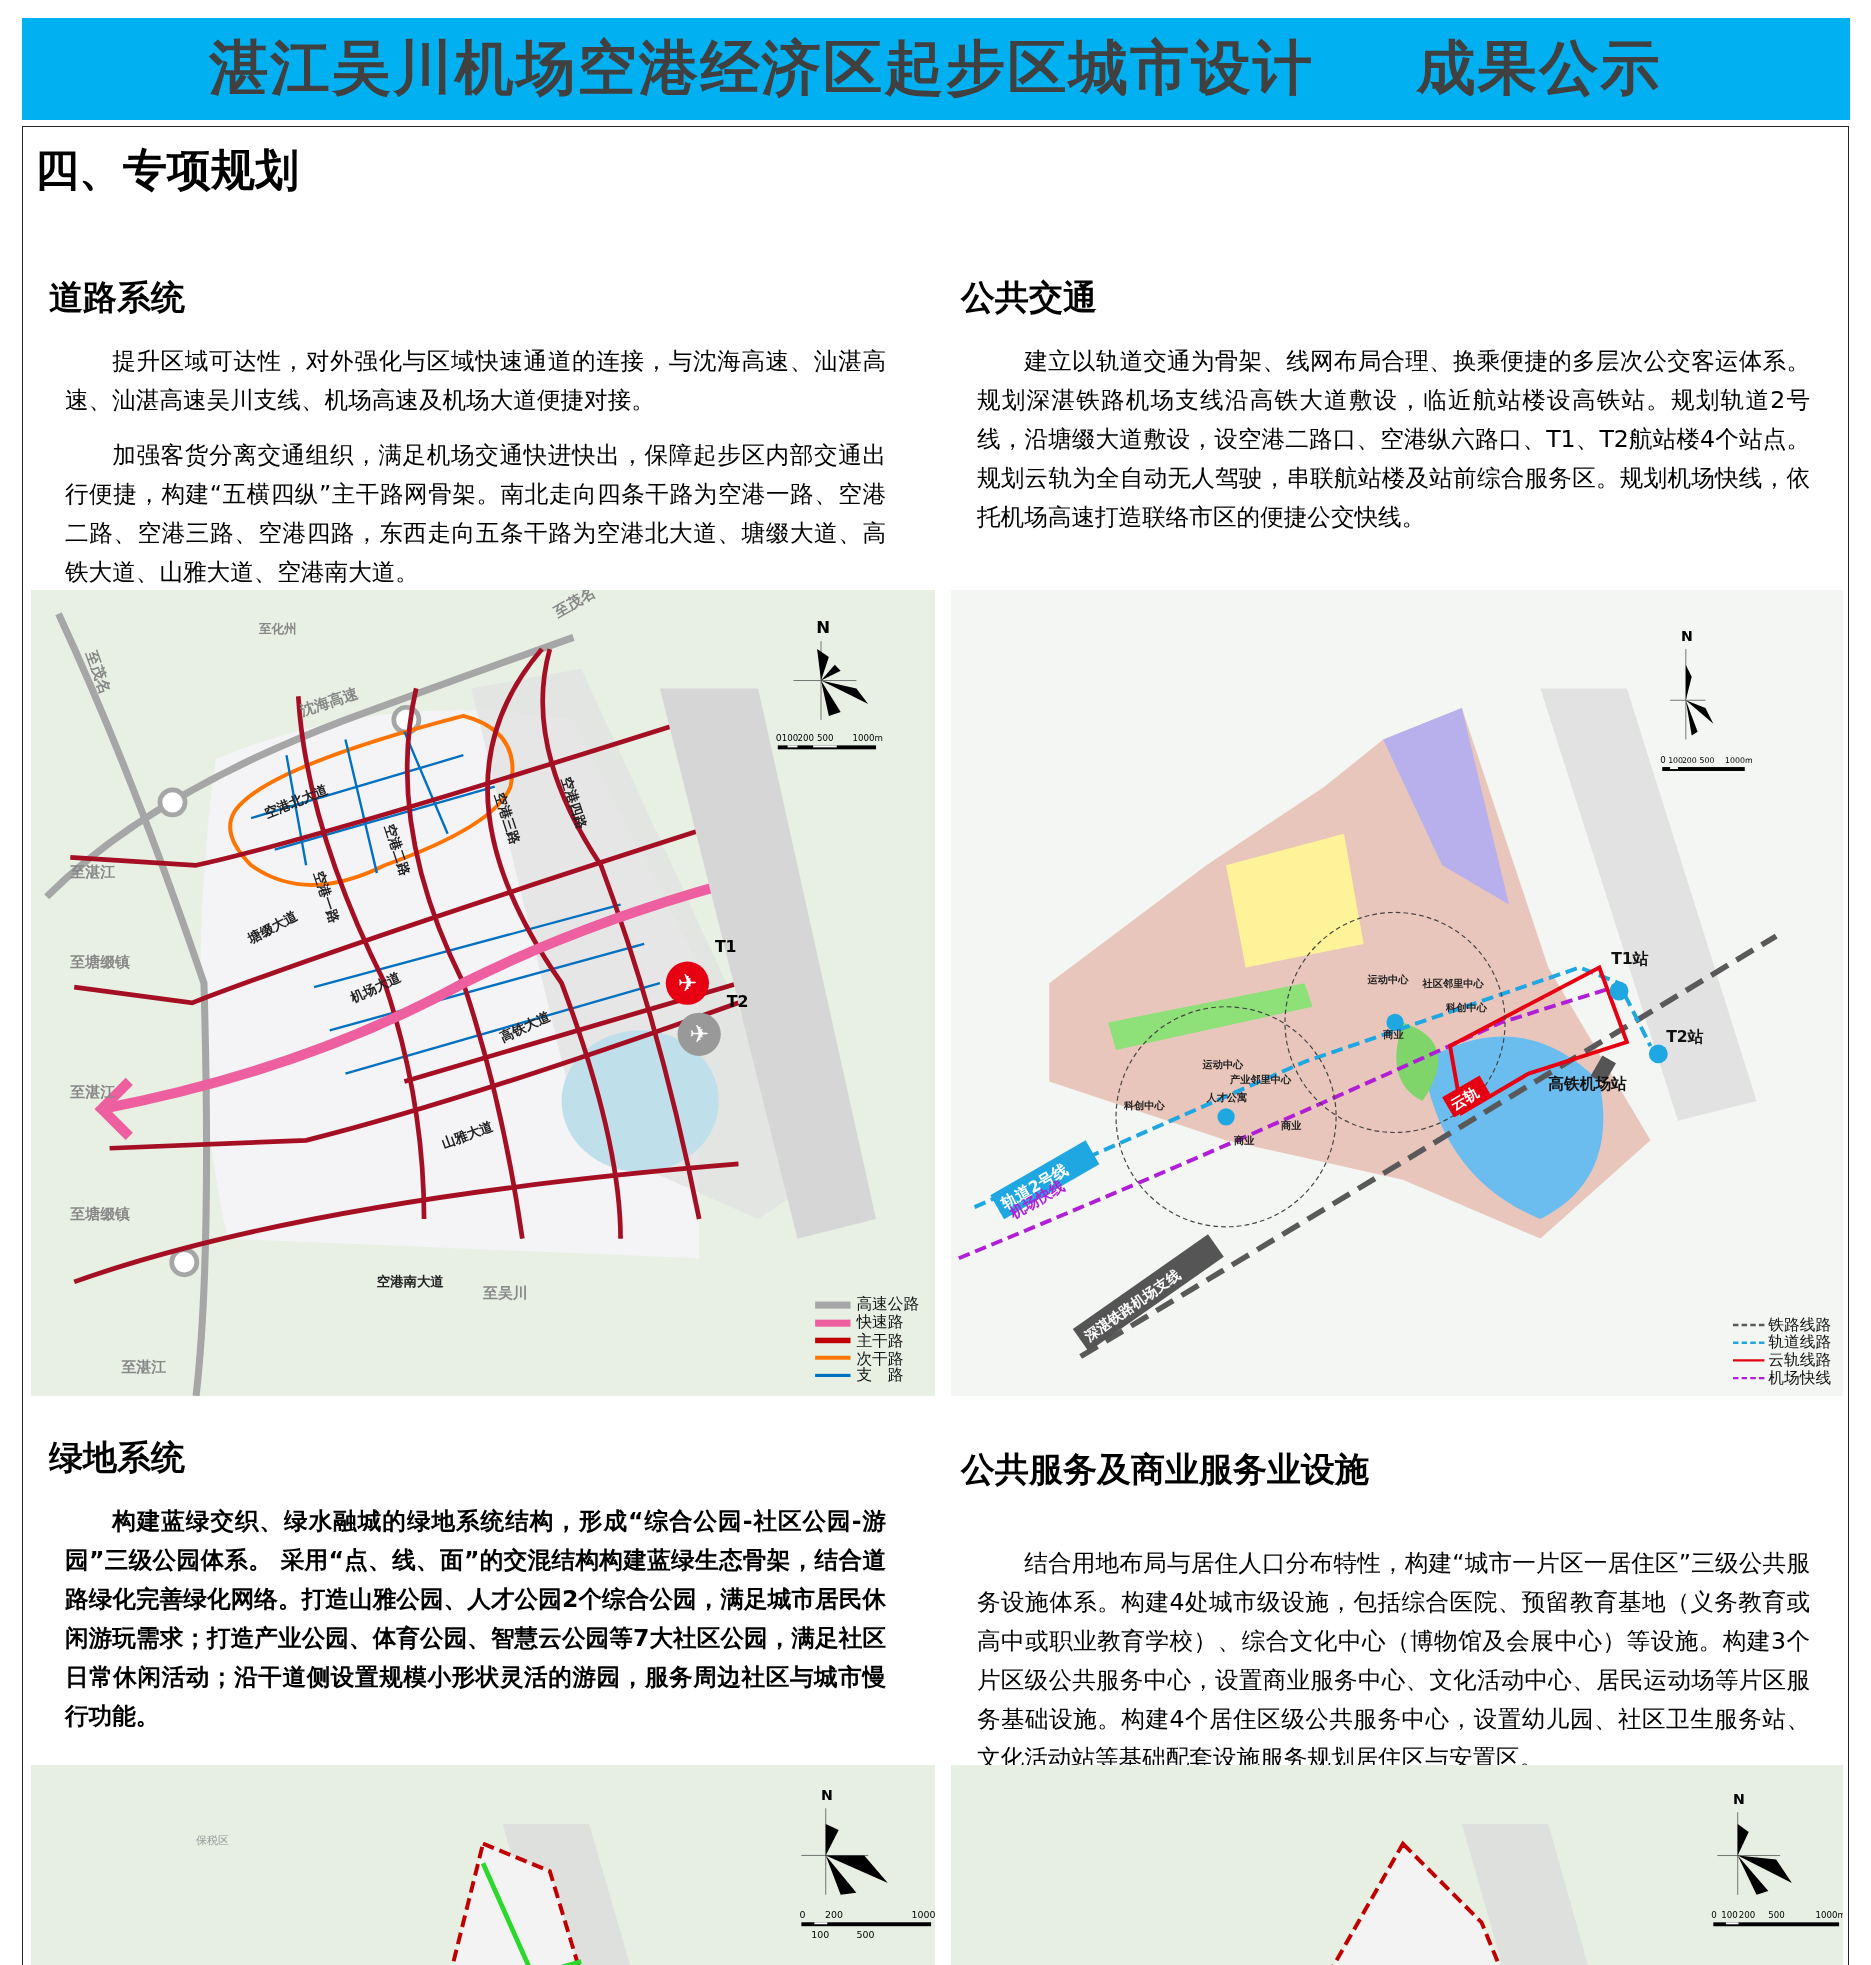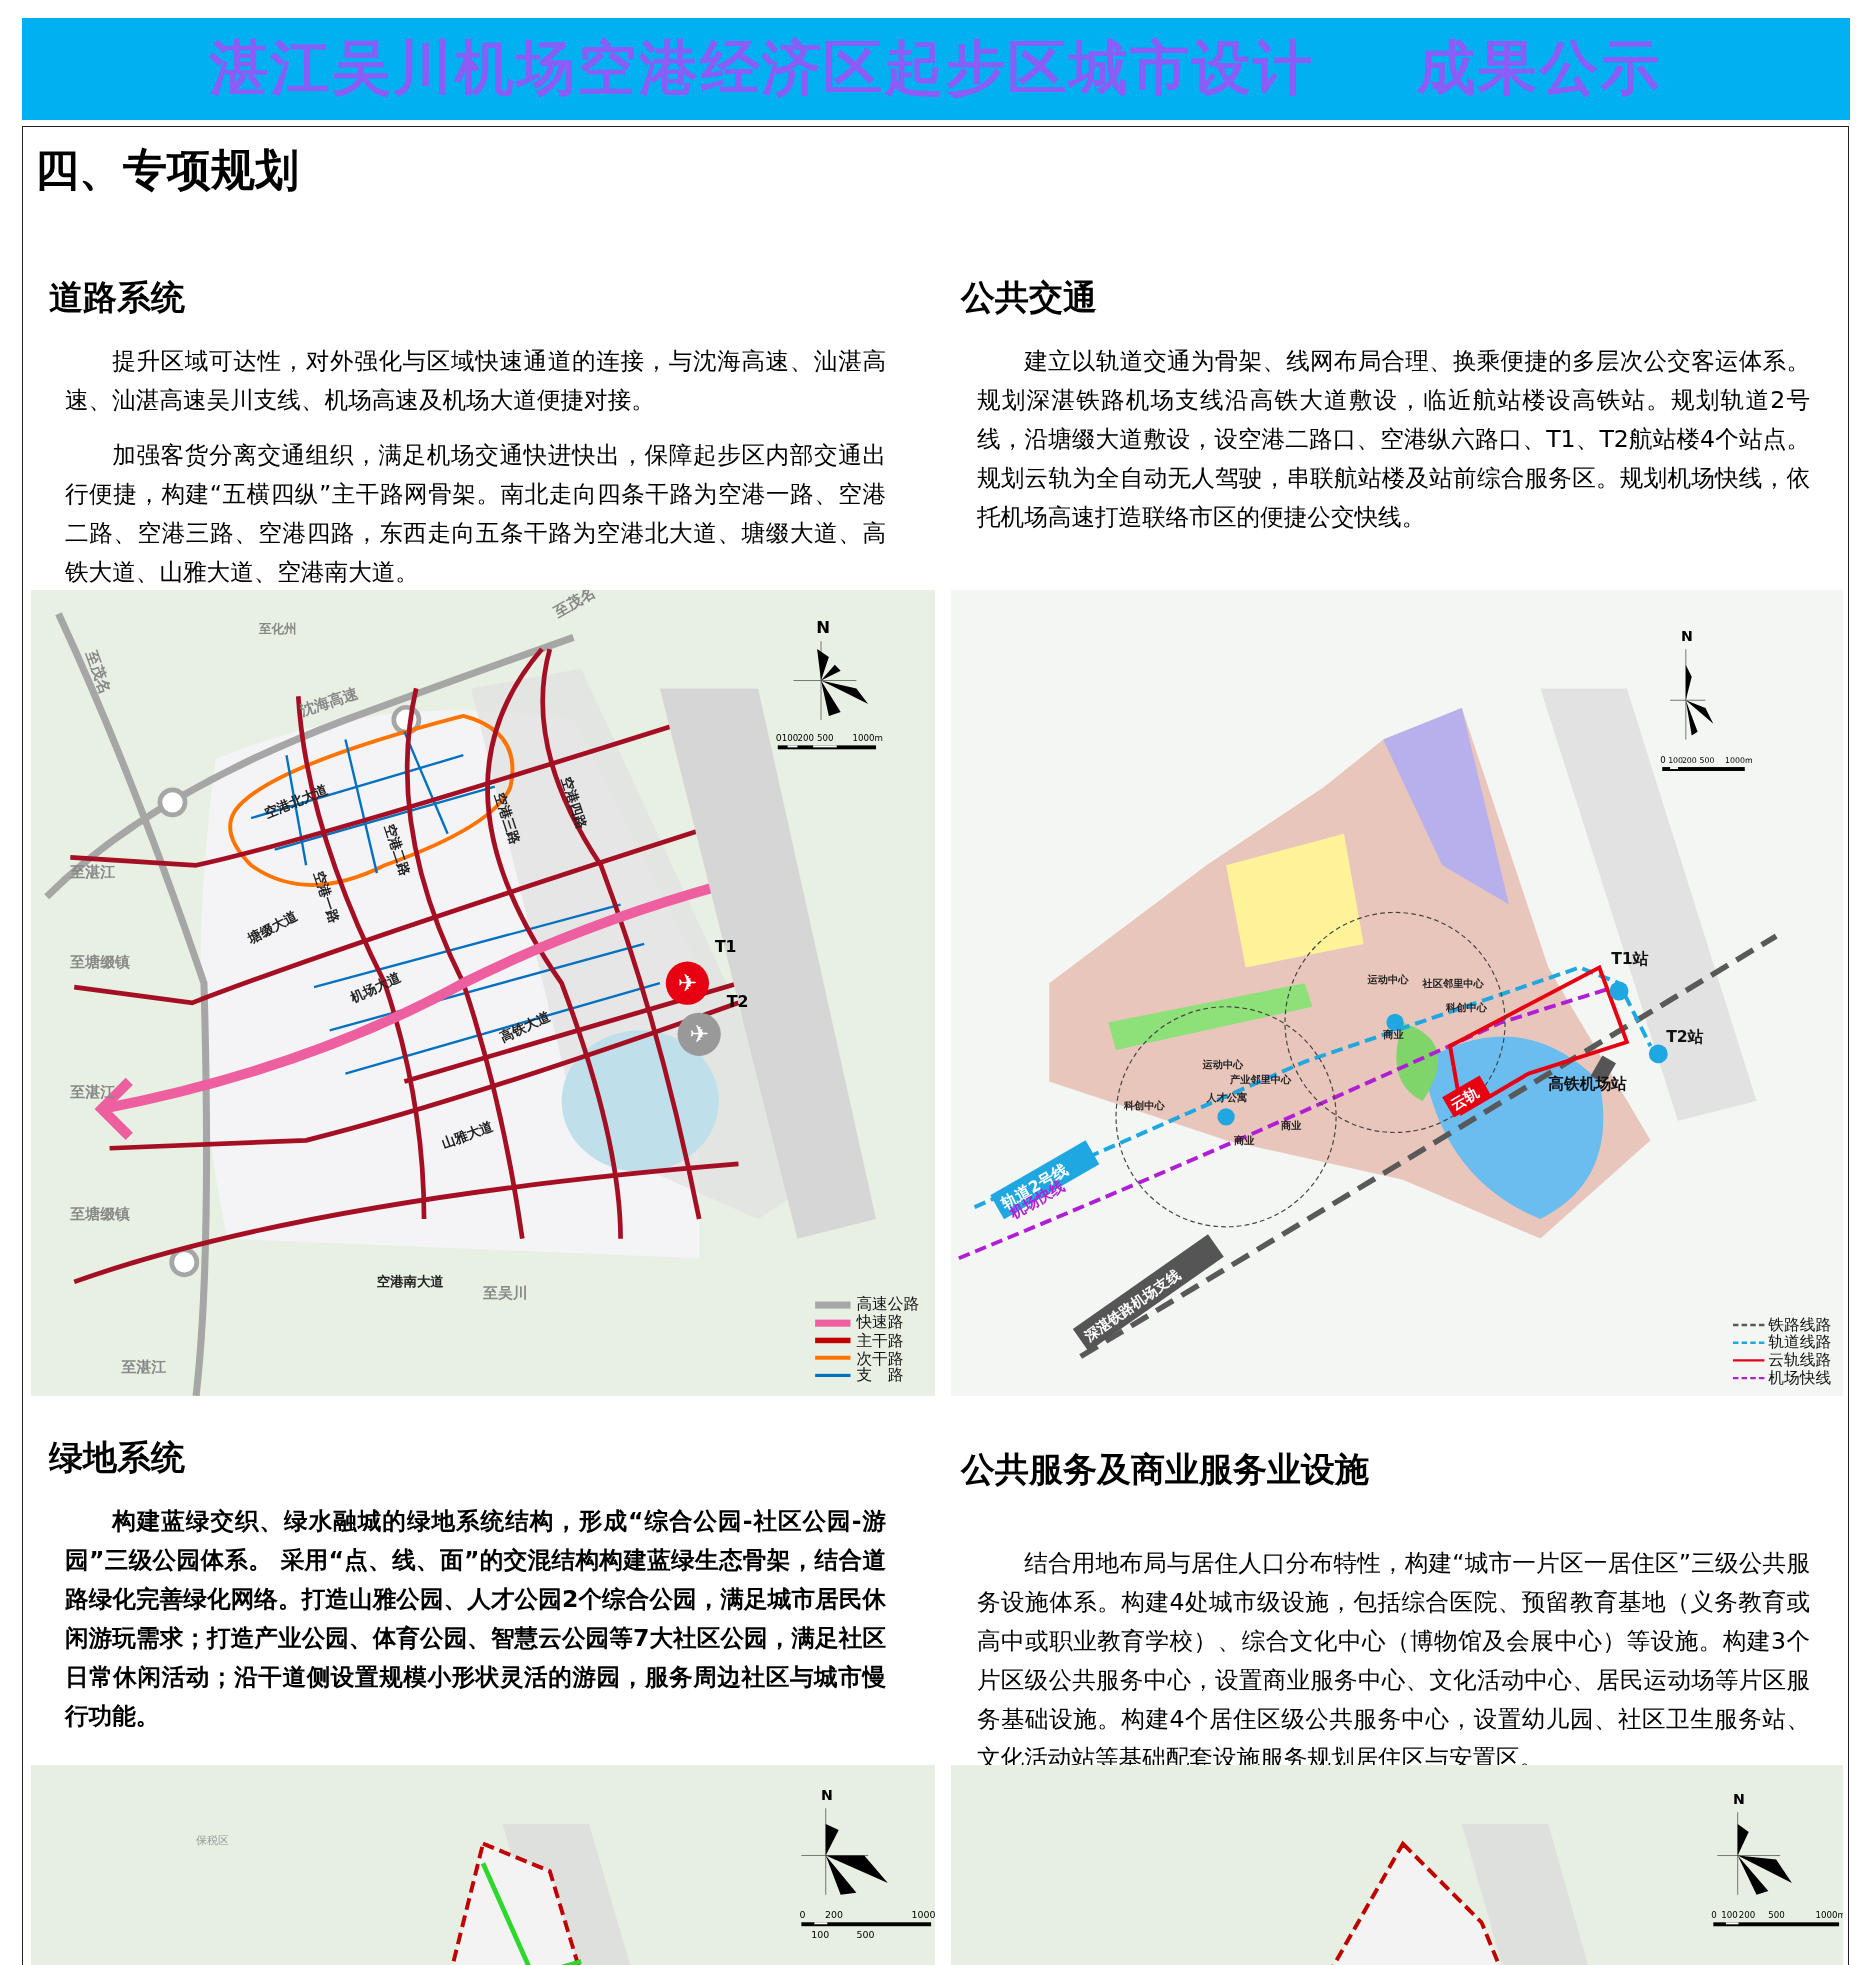--- a/index.html
+++ b/index.html
@@ -1,19 +1,19 @@
 <!DOCTYPE html>
 <html style="font-size:6.3px"><head>
 <meta charset="utf-8">
 <style>
   html,body{margin:0;padding:0;background:#fff;}
   body{width:1872px;height:2647px;position:relative;overflow:hidden;font-family:"DejaVu Sans","Liberation Sans",sans-serif;color:#000;}
   .abs{position:absolute;}
   .header-band{left:21.6px;top:17.7px;width:1828px;height:102px;background:#00b0f0;}
-  .header-title{left:21.6px;top:17.7px;width:1828px;height:102px;display:flex;align-items:center;justify-content:center;color:#8b5cf6;font-size:59px;font-weight:bold;letter-spacing:2.4px;}
+  .header-title{left:21.6px;top:17.7px;width:1828px;height:102px;display:flex;align-items:center;justify-content:center;color:#404040;font-size:59px;font-weight:bold;letter-spacing:2.4px;}
   .header-title .gap{display:inline-block;width:102px;}
   .frame{left:21.6px;top:126px;width:1827px;height:2468px;border:1.2px solid #222;border-bottom:3.1px solid #333;box-sizing:border-box;}
   .section-title{font-size:44px;font-weight:bold;}
   .sub-title{font-size:34px;font-weight:bold;}
   .para{font-size:23.6px;line-height:39px;text-align:justify;}
   .para p{margin:16px;text-indent:2em;}
   .map{overflow:hidden;background:#eef3ec;}
   .map svg{display:block;}
   .legend-text{font-size:40px;fill:#111;}
 </style>

